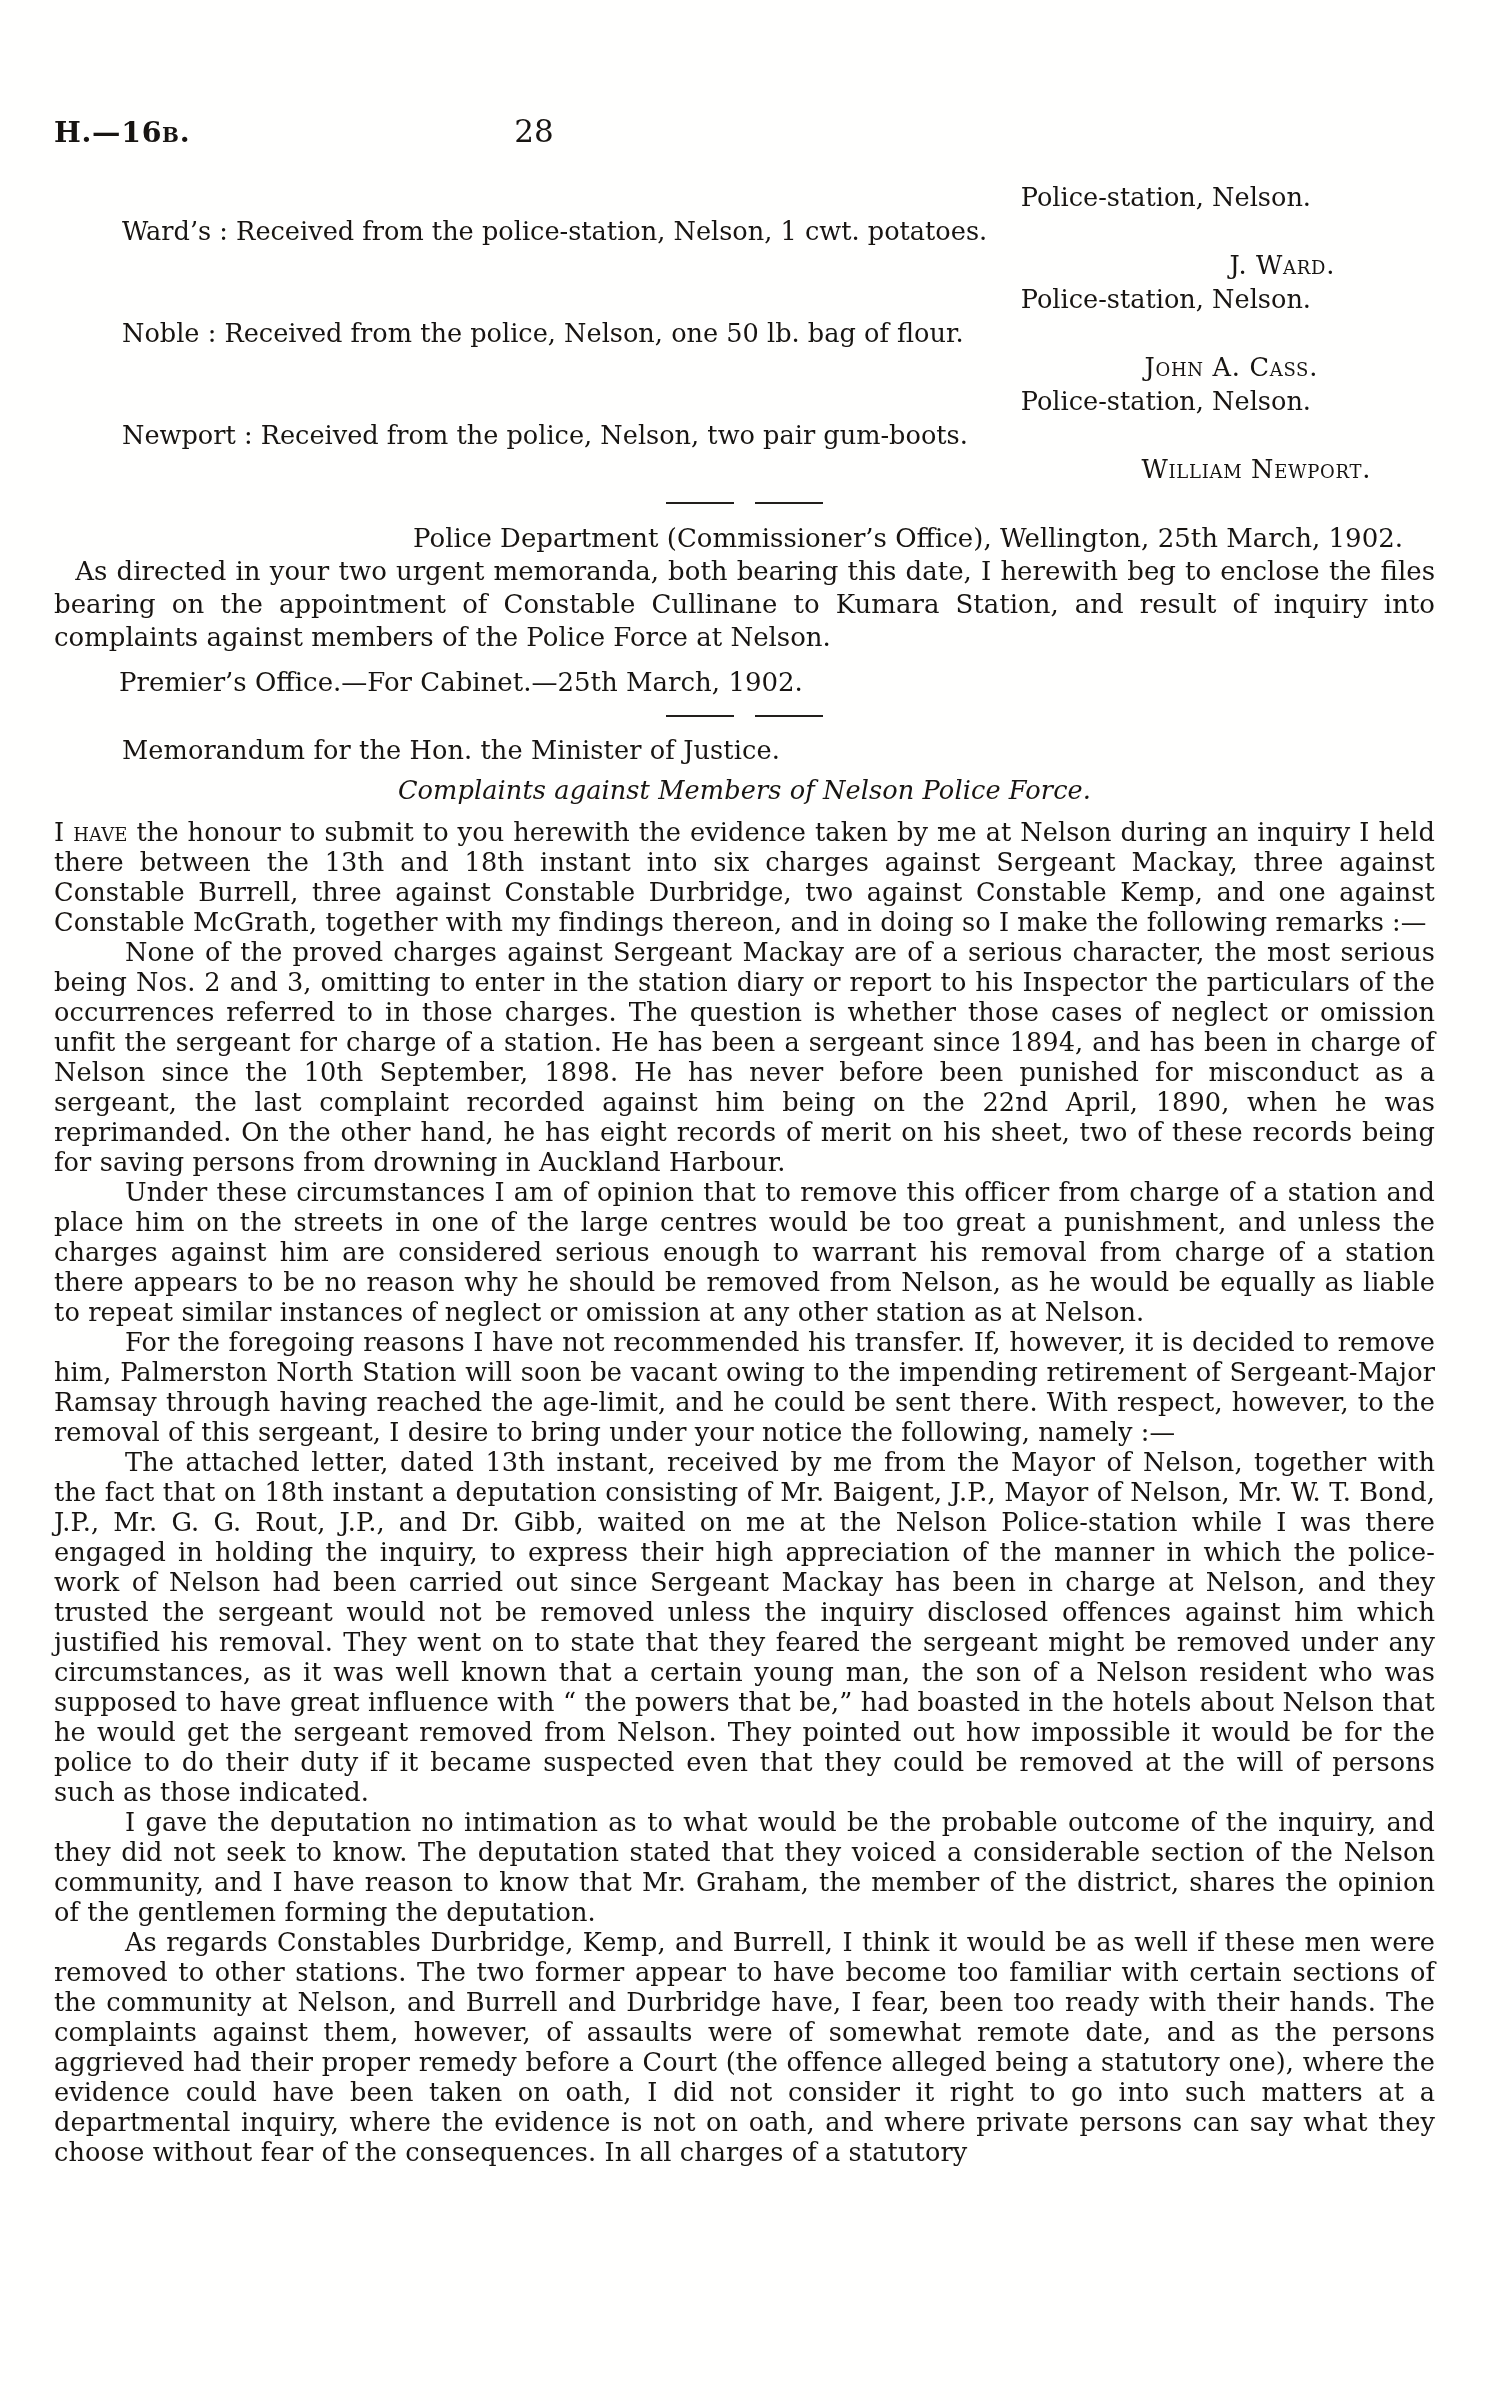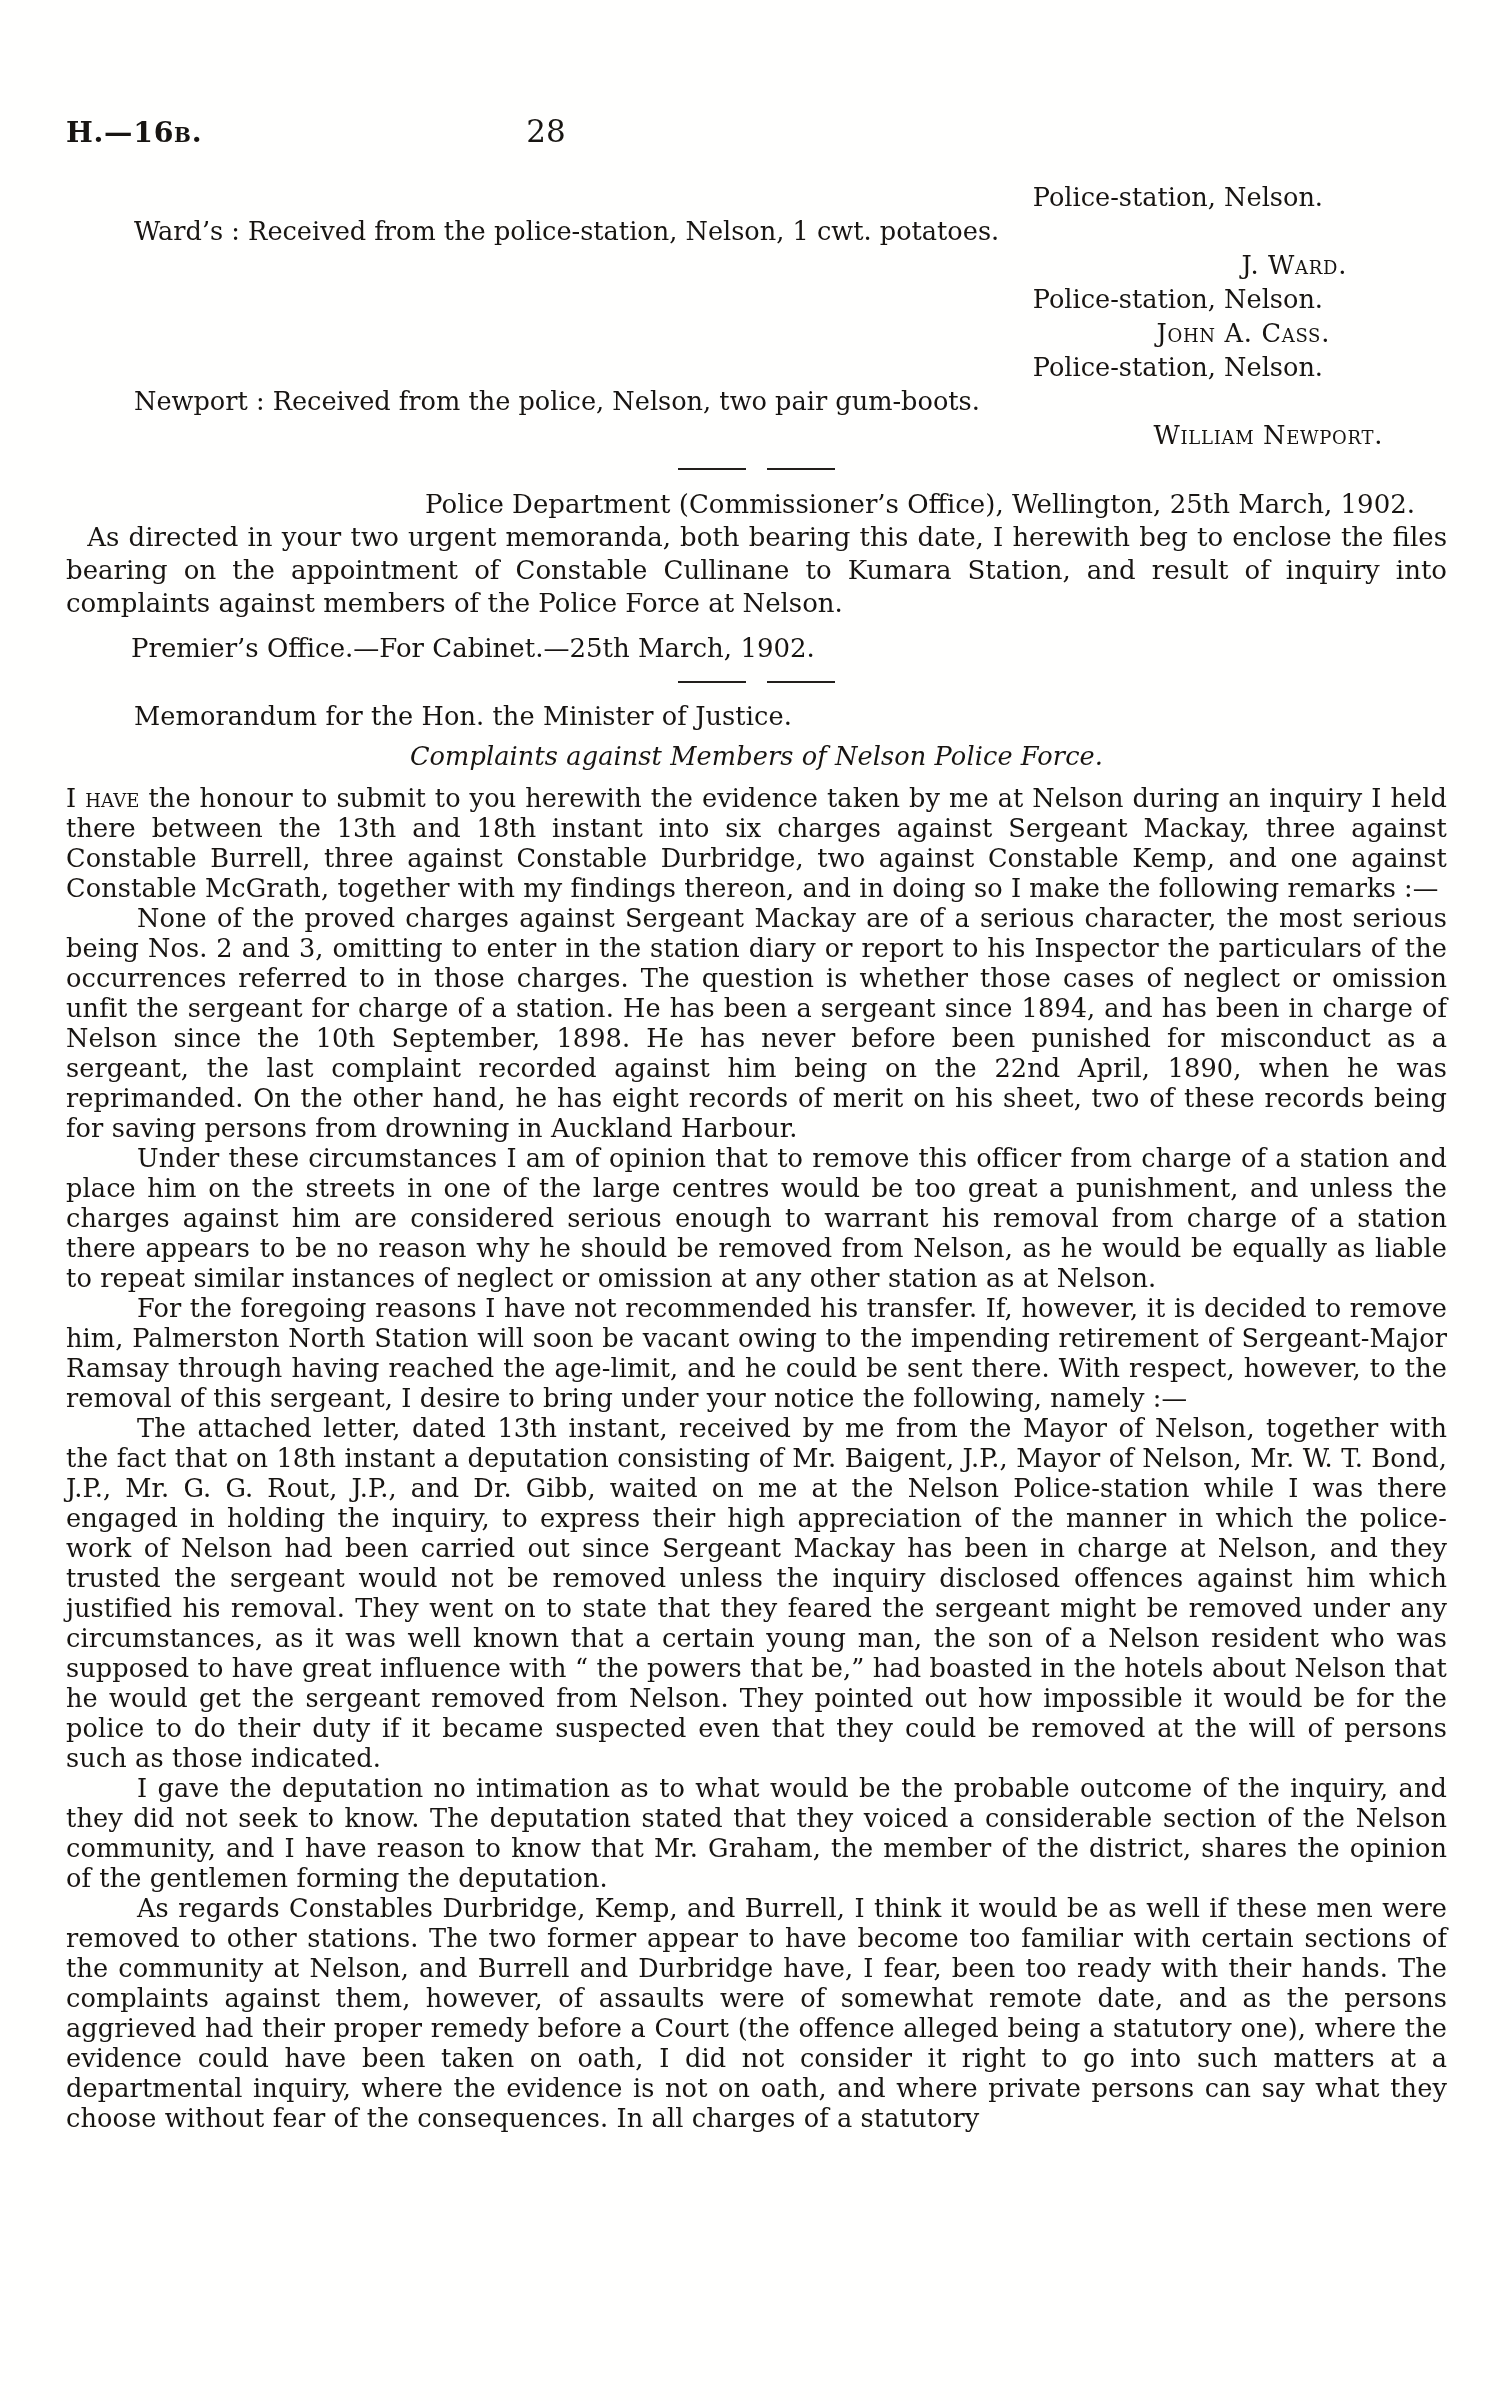--- a/index.html
+++ b/index.html
@@ -9,21 +9,21 @@
     width:1511px;
     height:2401px;
     margin:0 auto;
     background:#fffffe;
     color:#181512;
     font-family:"DejaVu Serif","Liberation Serif",serif;
     overflow:hidden;
   }
   .content{
     position:absolute;
-    left:66px;
+    left:54px;
     top:114px;
     width:1381px;
   }
   
   .header-row{
     display:flex;
     align-items:baseline;
     font-size:28.4px;
     line-height:34px;
   }
@@ -96,20 +96,21 @@
     <div class="receipts">
 
       <div>
         <div class="station">Police-station, Nelson.</div>
         <div class="receipt-body">Ward’s :  Received from the police-station, Nelson, 1 cwt. potatoes.</div>
         <div class="sig pr140">J. Ward.</div>
       </div>
 
       <div>
         <div class="station">Police-station, Nelson.</div>
+        <div class="receipt-body">Noble :  Received from the police, Nelson, one 50 lb. bag of flour.</div>
         <div class="sig pr165">John A. Cass.</div>
       </div>
 
       <div>
         <div class="station">Police-station, Nelson.</div>
         <div class="receipt-body">Newport :  Received from the police, Nelson, two pair gum-boots.</div>
         <div class="sig pr90">William Newport.</div>
       </div>
 
     </div>

